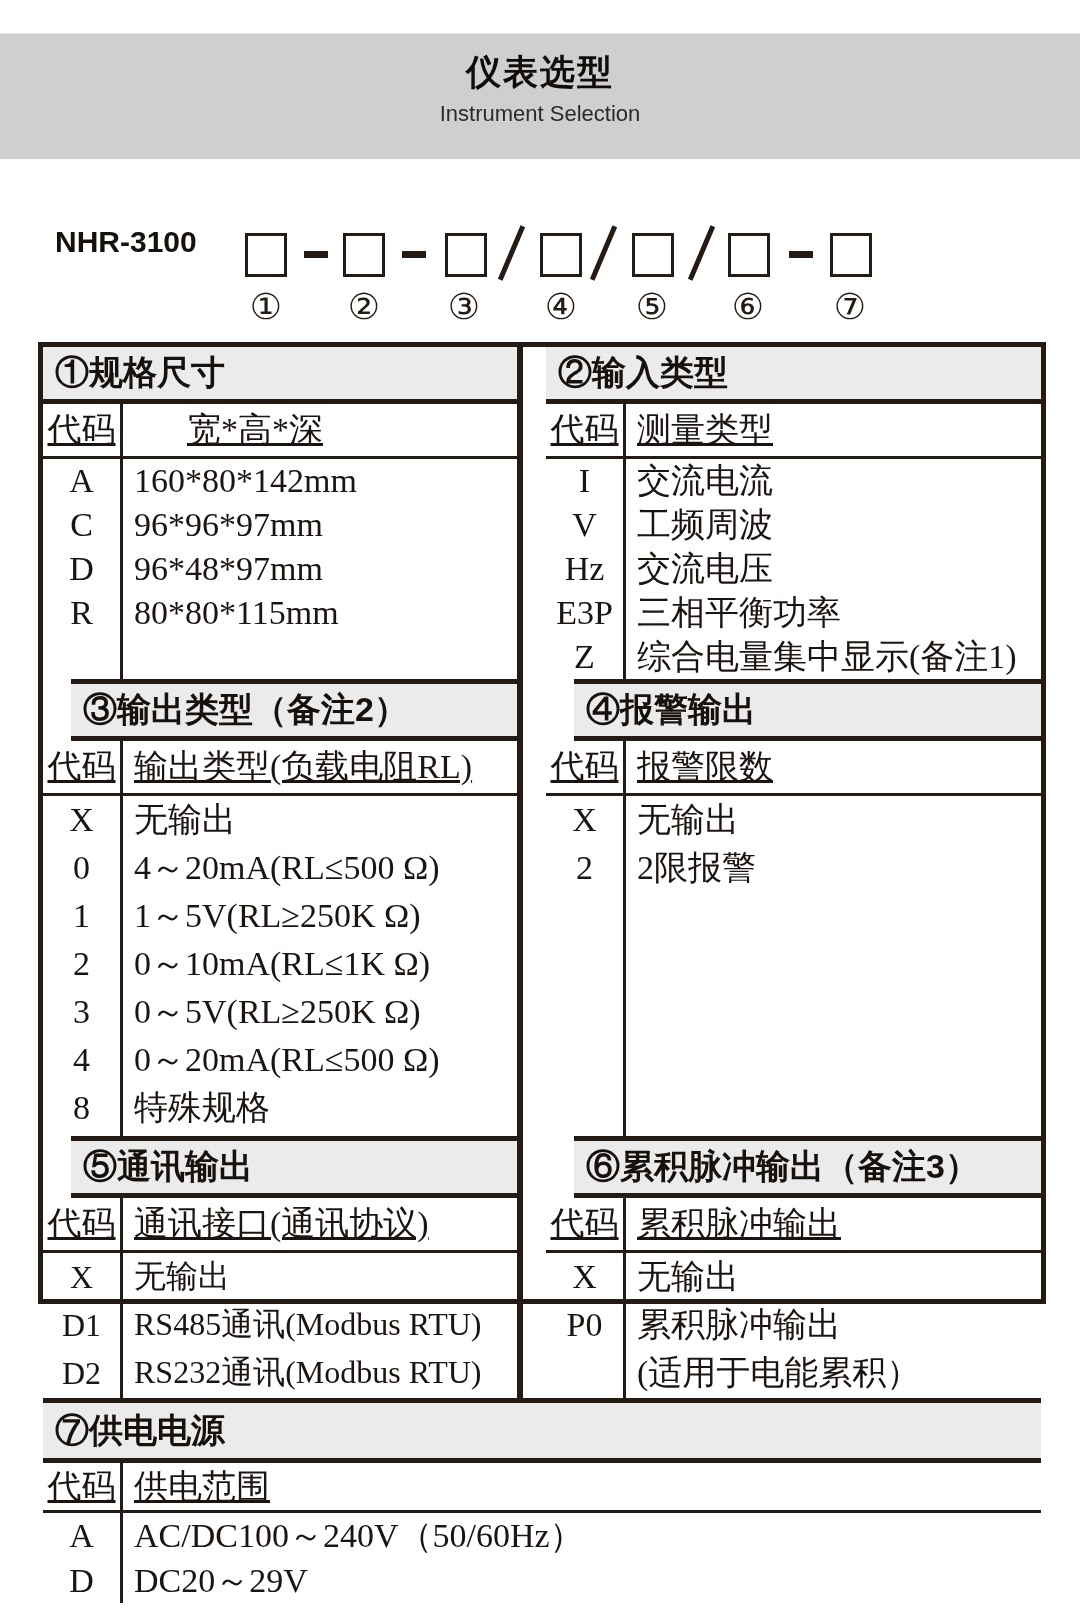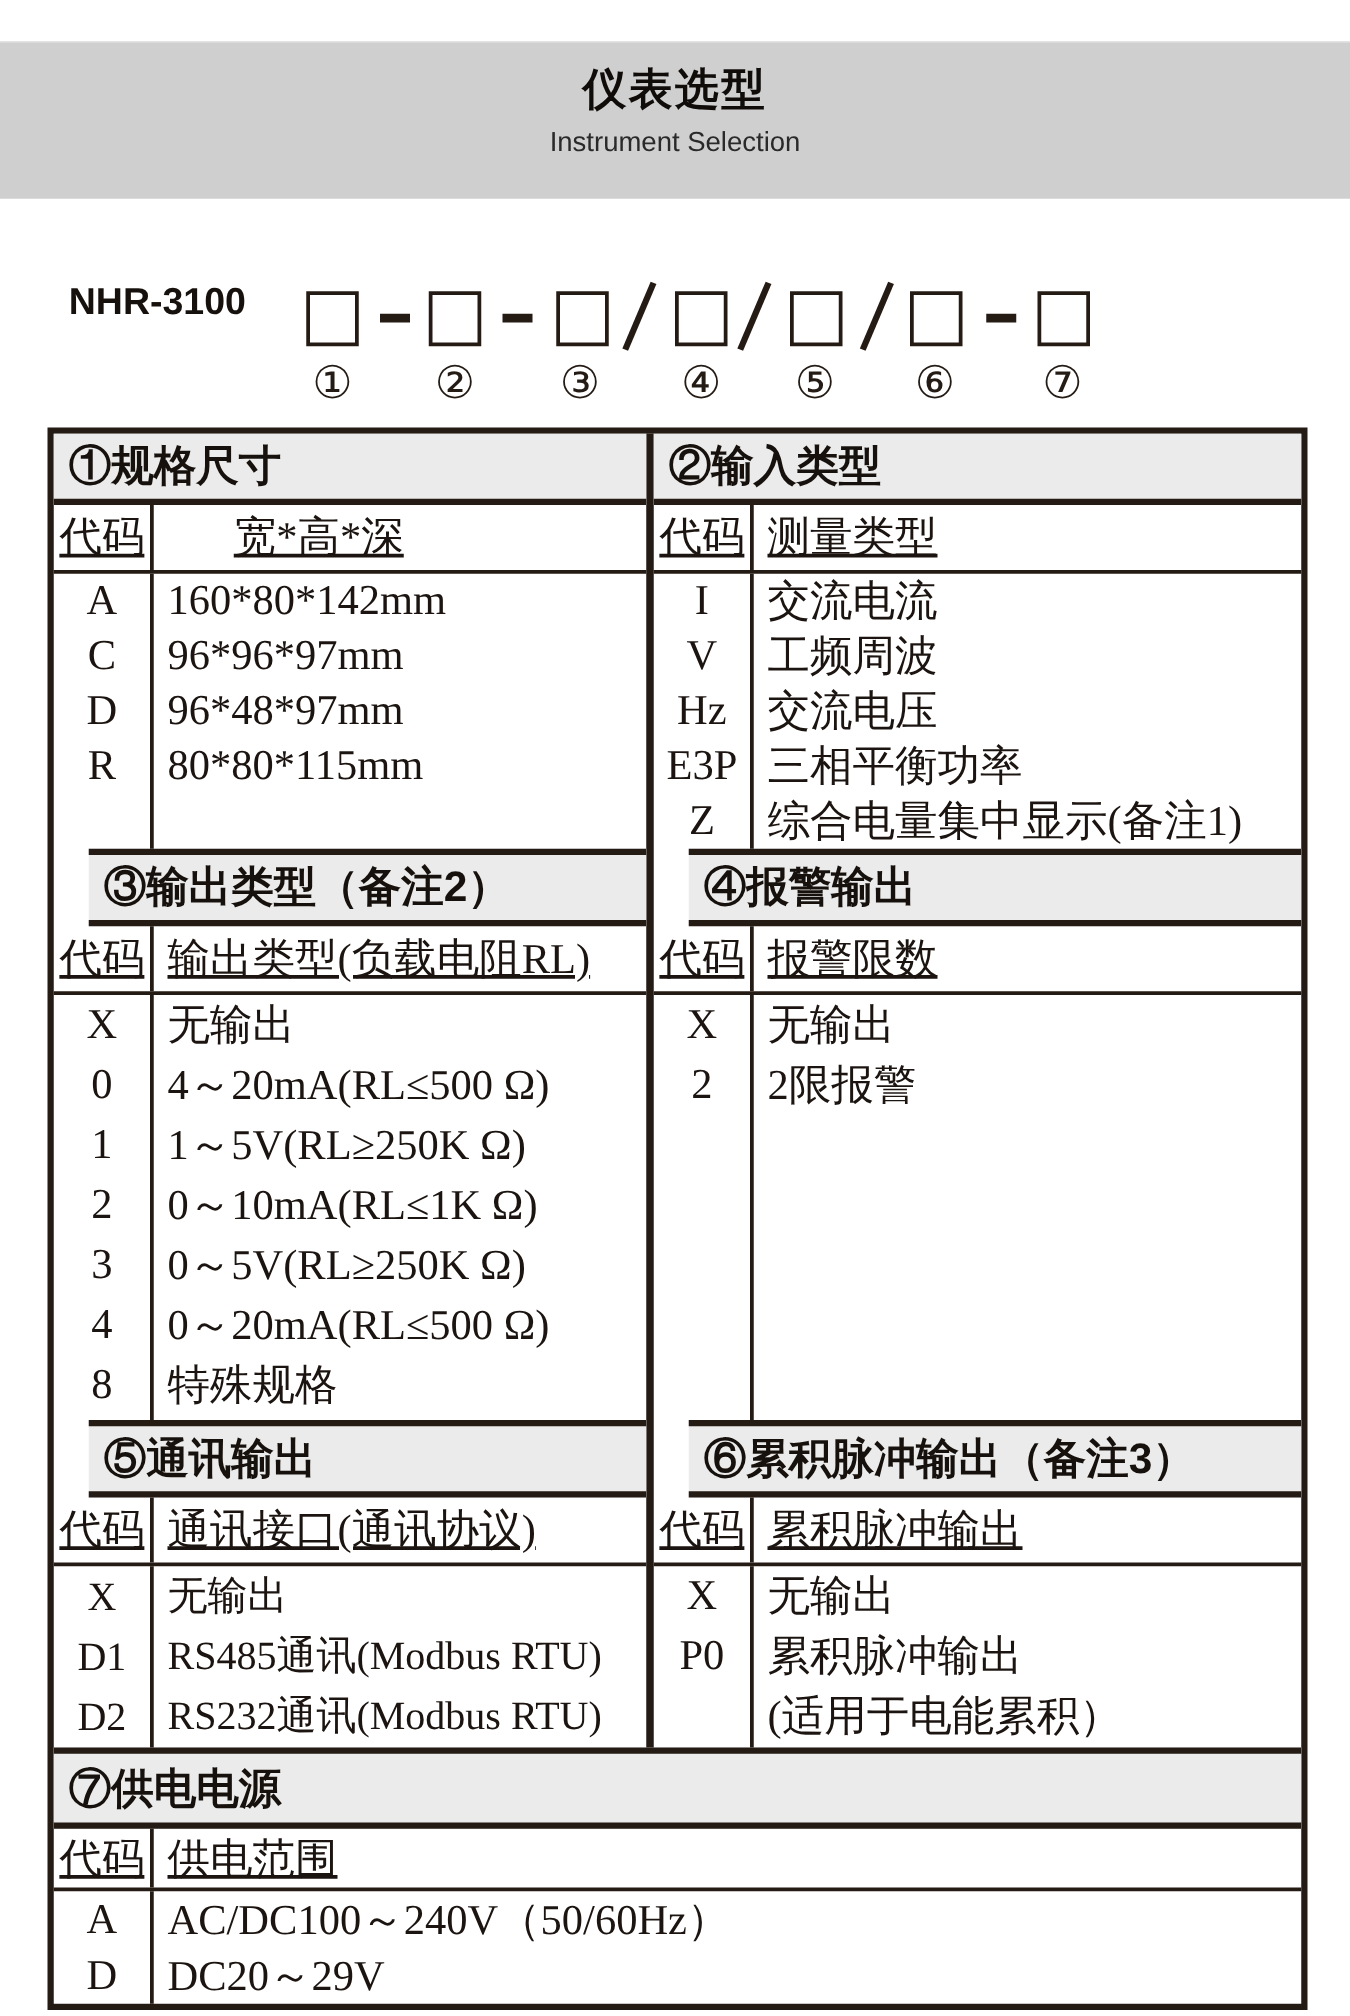--- a/index.html
+++ b/index.html
@@ -16,25 +16,25 @@
   
   .mprefix{position:absolute;left:55px;top:225px;font-family:"Liberation Sans",sans-serif;
            font-weight:700;font-size:30px;color:#17110d;}
   .mbox{position:absolute;top:233px;width:42px;height:44px;border:3px solid #241b15;background:#fff;box-sizing:border-box;}
   .mdash{position:absolute;top:251px;width:24px;height:7px;background:#241b15;}
   .mslash{position:absolute;top:224px;width:5px;height:58px;background:#241b15;transform:rotate(23deg);}
   .mpos{position:absolute;top:286px;font-family:"DejaVu Sans","Liberation Sans",sans-serif;
         font-size:36px;color:#241b15;transform:translateX(-50%);}
 
   
-  .seltable{position:absolute;left:38px;top:342px;width:1008px;height:1266px;box-sizing:border-box;
+  .seltable{position:absolute;left:38px;top:342px;width:1008px;height:962px;box-sizing:border-box;
             border:5px solid #241b15;background:#fff;}
   .tcols{display:flex;width:100%;}
   .lhalf{width:480px;border-right:6px solid #241b15;box-sizing:border-box;}
-  .rhalf{flex:1;}
+  .rhalf{flex:1;padding-left:23px;}
   .band{background:#ebebeb;border-bottom:5px solid #241b15;display:flex;align-items:center;
         padding-left:12px;box-sizing:border-box;font-family:"Liberation Sans",sans-serif;
         font-weight:700;font-size:34px;color:#17110d;white-space:nowrap;}
   .band.bt{border-top:5px solid #241b15;}
   .h57{height:57px;} .h62{height:62px;margin-left:28px;} .h65{height:65px;}
   .colhead{display:flex;height:55px;border-bottom:3px solid #241b15;box-sizing:border-box;text-decoration:underline;}
   .colhead.h50{height:50px;}
   .ccode{width:80px;border-right:3px solid #241b15;display:flex;align-items:center;justify-content:center;
          font-size:34px;box-sizing:border-box;}
   .cdesc{flex:1;display:flex;align-items:center;padding-left:11px;font-size:34px;white-space:nowrap;}

